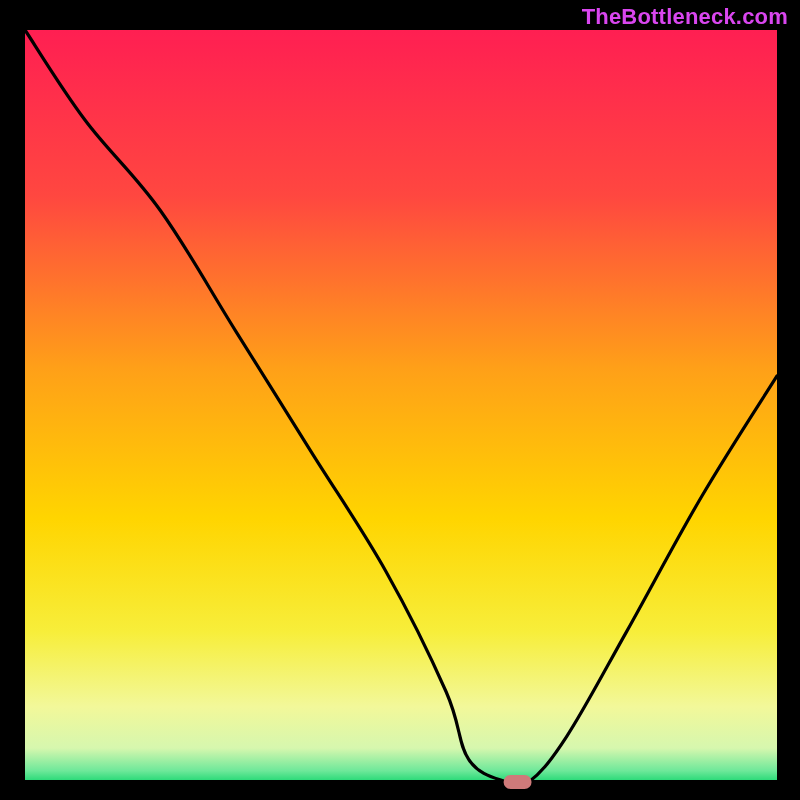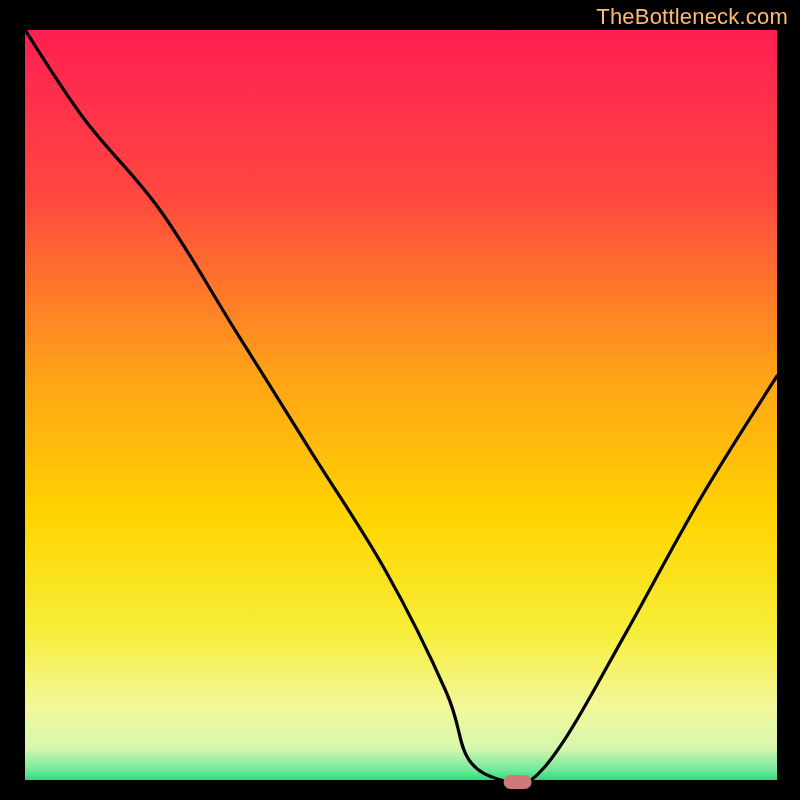--- a/index.html
+++ b/index.html
@@ -14,23 +14,23 @@
   .stage {
     position: relative;
     width: 800px;
     height: 800px;
     background: #000;
   }
   .watermark {
     position: absolute;
     top: 4px;
     right: 12px;
-    color: #fdba74;
+    color: #d946ef;
     font-size: 22px;
-    font-weight: 400;
+    font-weight: 700;
     letter-spacing: 0.2px;
     user-select: none;
   }
   svg.plot {
     position: absolute;
     left: 0;
     top: 0;
   }
 </style>
 </head>

